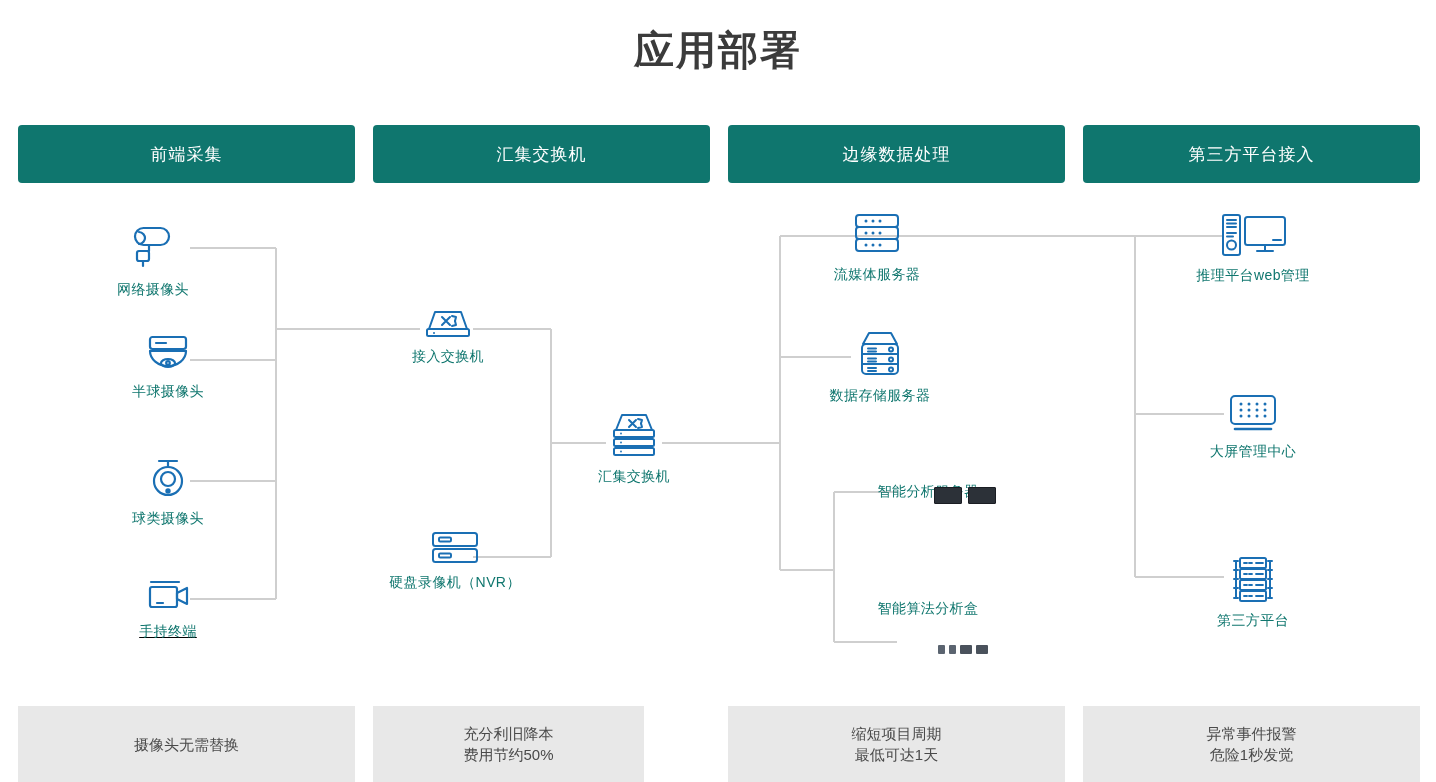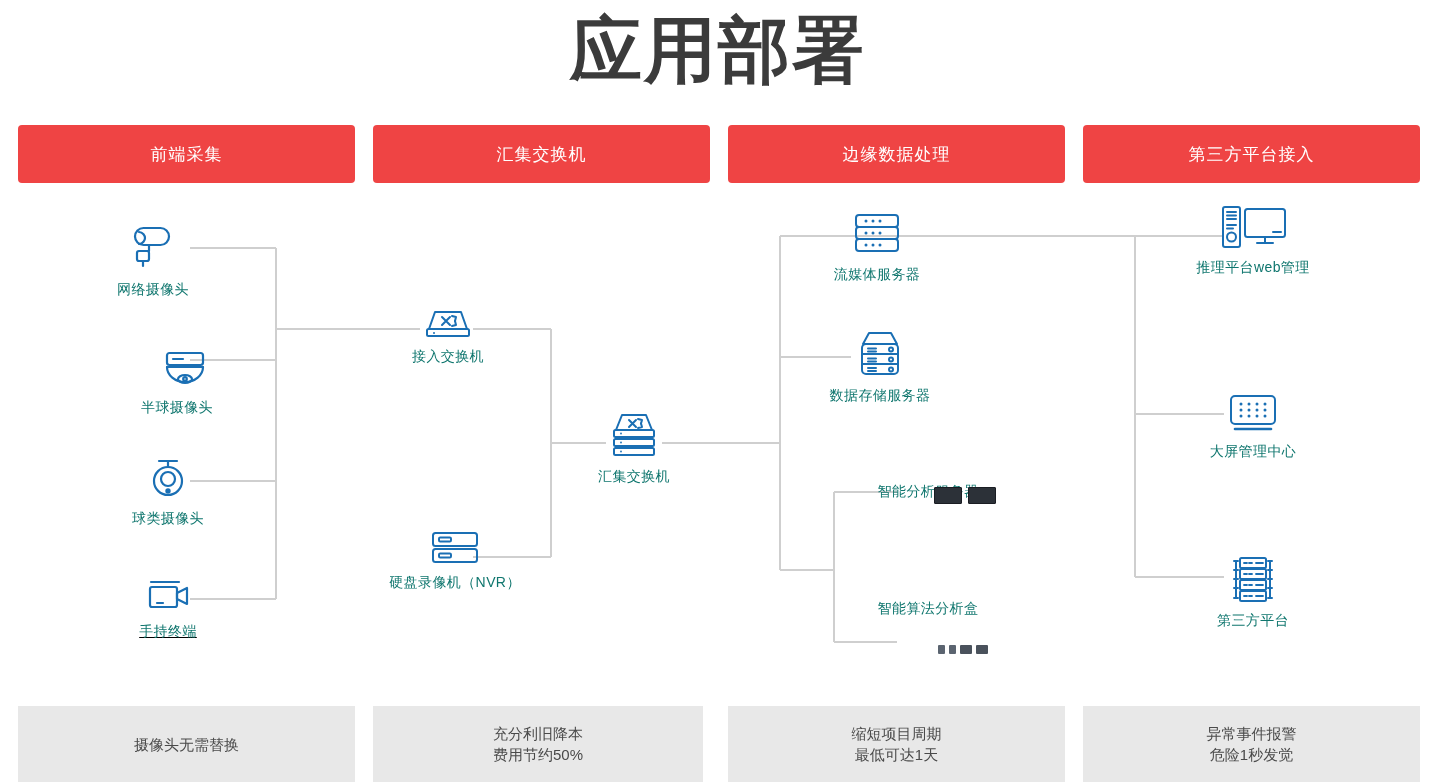--- a/index.html
+++ b/index.html
@@ -12,33 +12,33 @@
     position: relative;
   }
 
   
   .page-title {
     position: absolute;
     top: 8px;
     left: 0;
     width: 1436px;
     text-align: center;
-    font-size: 72px;
+    font-size: 40px;
     font-weight: bold;
     color: #3b3b3b;
     letter-spacing: 2px;
     line-height: 84px;
   }
 
   
   .col-header {
     position: absolute;
     top: 125px;
     height: 58px;
-    background: #ef4444;
+    background: #0f766e;
     border-radius: 4px;
     color: #ffffff;
     font-size: 17px;
     display: flex;
     align-items: center;
     justify-content: center;
     letter-spacing: 1px;
   }
   .ch0 { left: 18px;   width: 337px; }
   .ch1 { left: 373px;  width: 337px; }
@@ -53,21 +53,21 @@
     background: #e8e8e8;
     display: flex;
     flex-direction: column;
     align-items: center;
     justify-content: center;
     color: #4a4a4a;
     font-size: 15px;
     line-height: 21px;
   }
   .fb0 { left: 18px;   width: 337px; }
-  .fb1 { left: 373px;  width: 330px; }
+  .fb1 { left: 373px;  width: 271px; }
   .fb2 { left: 728px;  width: 337px; }
   .fb3 { left: 1083px; width: 337px; }
 
   
   #wires {
     position: absolute;
     left: 0; top: 0;
     width: 1436px;
     height: 782px;
     pointer-events: none;
@@ -195,21 +195,21 @@
         <path d="M14 10 c4 0 6 4 6 6 s-2 6 -6 6"></path>
         <path d="M24 23 v6 h-4"></path>
         <rect x="12" y="29" width="12" height="10" rx="2"></rect>
         <path d="M18 39 v5"></path>
       </g>
     </svg>
   </span>
   <span class="cap">网络摄像头</span>
 </div>
 
-<div class="node" style="left:123px; top:348px; width:90px;align-items:flex-end;">
+<div class="node" style="left:123px; top:332px; width:90px;">
   <span class="ico">
     <svg width="56" height="44" viewBox="0 0 56 44">
       <g fill="none" stroke="#1a6fb4" stroke-width="2.2" stroke-linecap="round" stroke-linejoin="round">
         <rect x="10" y="5" width="36" height="12" rx="2.5"></rect>
         <path d="M16 11 h10"></path>
         <path d="M10 19 a18 15 0 0 0 36 0"></path>
         <path d="M10 19 h36"></path>
         <ellipse cx="28" cy="31" rx="7" ry="4"></ellipse>
         <circle cx="28" cy="31" r="1.8"></circle>
       </g>
@@ -354,21 +354,21 @@
           <i></i>
           <i></i>
           <i class="wide"></i>
           <i class="wide"></i>
         </span>
     </span>
   </span>
   <span class="cap">智能算法分析盒</span>
 </div>
 
-<div class="node" style="left:1178px; top:204px; width:150px;">
+<div class="node" style="left:1178px; top:212px; width:150px;">
   <span class="ico">
     <svg width="76" height="48" viewBox="0 0 76 48">
       <g fill="none" stroke="#1a6fb4" stroke-width="2" stroke-linecap="round" stroke-linejoin="round">
         <rect x="8" y="3" width="17" height="40" rx="2"></rect>
         <path d="M12 8 h9 M12 11.5 h9 M12 15 h9"></path>
         <path d="M12 21 h9 M12 24.5 h6"></path>
         <circle cx="16.5" cy="33" r="4.5"></circle>
         <rect x="30" y="5" width="40" height="28" rx="2.5"></rect>
         <path d="M50 33 v6 M42 39 h16"></path>
         <path d="M58 28 h8"></path>

